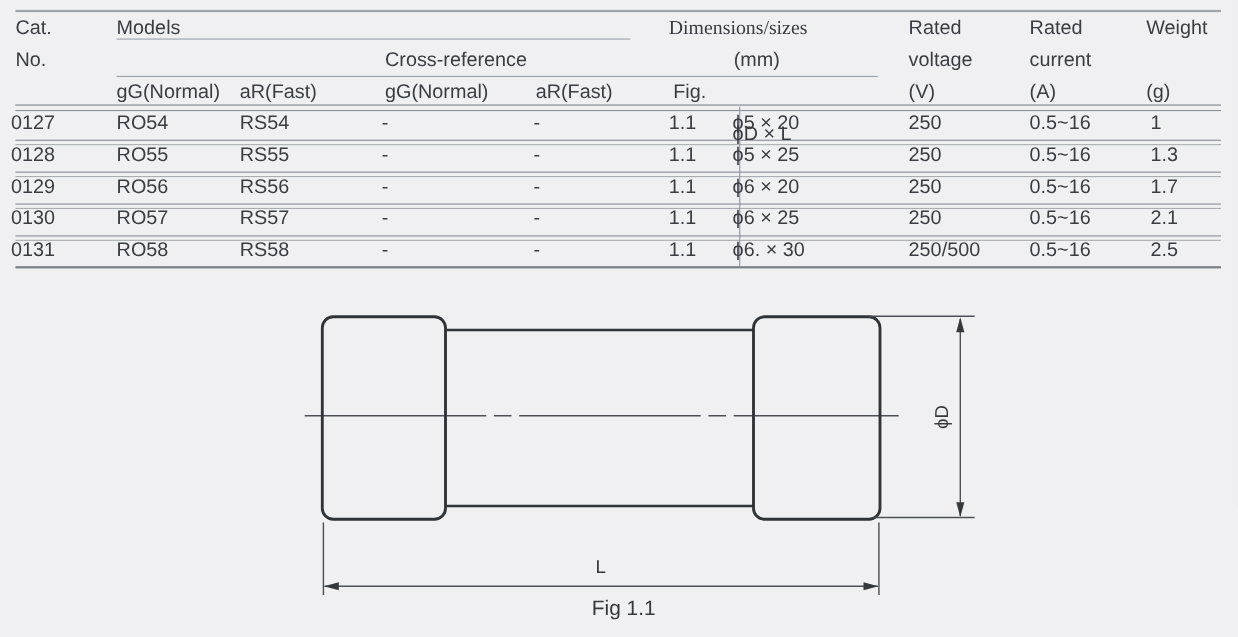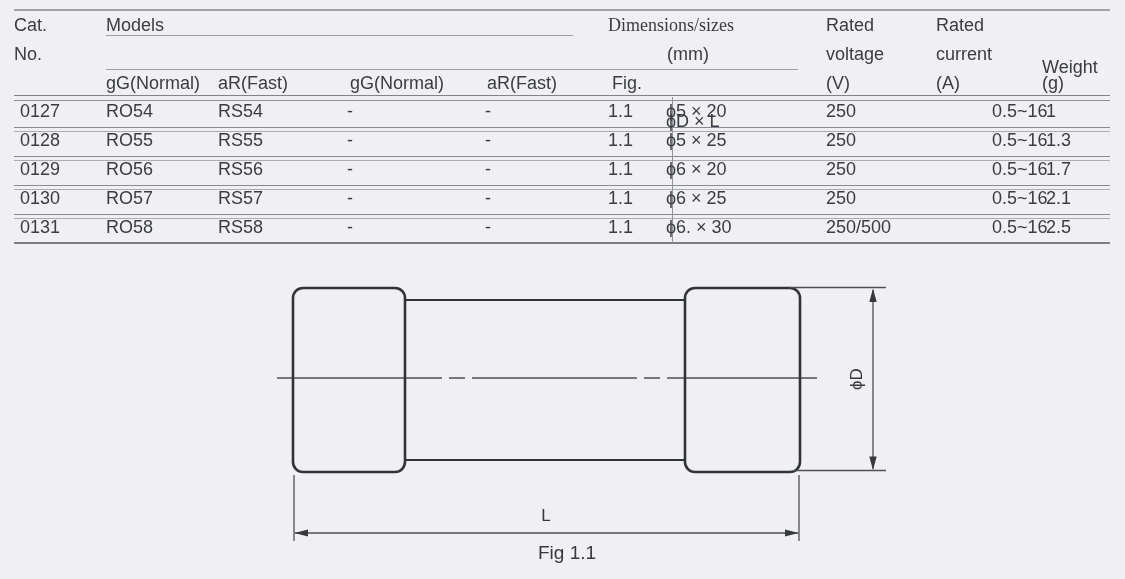--- a/index.html
+++ b/index.html
@@ -15,22 +15,22 @@
     color:#3a3d43;
   }
   
   .hline{position:absolute;background:#9aa0a8;}
   .dline{position:absolute;background:transparent;}
   .cell,.hcell{
     position:absolute;height:22px;line-height:22px;
     font-size:18px;white-space:nowrap;color:#393c42;
   }
   .row{position:absolute;left:0;top:0;width:1125px;height:22px;}
-  .c0{left:20px}.c1{left:106px}.c2{left:218px}.c3{left:347px}.c4{left:485px}
-  .c5{left:608px}.c6{left:666px}.c7{left:826px}.c8{left:992px}.c9{left:1046px}
+  .c0{left:10px}.c1{left:106px}.c2{left:218px}.c3{left:347px}.c4{left:485px}
+  .c5{left:608px}.c6{left:666px}.c7{left:826px}.c8{left:936px}.c9{left:1046px}
   .r0{top:100px}.r1{top:129px}.r2{top:158px}.r3{top:187px}.r4{top:216px}
   
   .fig-svg{position:absolute;left:0;top:0;width:1125px;height:579px;}
 </style>
 </head>
 <body>
 
 <div class="screen">
 
   <div class="hline" style="left:14px;top:9px;width:1096px;height:2px;background:#a0a3aa;"></div>
@@ -40,29 +40,30 @@
   <div class="dline" style="left:14px;top:126.5px;width:1096px;height:3px;border-top:1.3px solid #878b93;border-bottom:1px solid #aaadb3;"></div>
   <div class="dline" style="left:14px;top:155.5px;width:1096px;height:3px;border-top:1.3px solid #878b93;border-bottom:1px solid #aaadb3;"></div>
   <div class="dline" style="left:14px;top:184.5px;width:1096px;height:3px;border-top:1.3px solid #878b93;border-bottom:1px solid #aaadb3;"></div>
   <div class="dline" style="left:14px;top:213.5px;width:1096px;height:3px;border-top:1.3px solid #878b93;border-bottom:1px solid #aaadb3;"></div>
   <div class="hline" style="left:14px;top:241.5px;width:1096px;height:2px;background:#7a7e86;"></div>
   <div class="hline" style="left:672px;top:97px;width:1.2px;height:146px;background:#9095a0;"></div>
 
   <div class="hcell" style="left:14px;top:14px;">Cat.</div>
   <div class="hcell" style="left:14px;top:43px;">No.</div>
   <div class="hcell" style="left:106px;top:14px;">Models</div>
+  <div class="hcell" style="left:350px;top:43px;">Cross-reference</div>
   <div class="hcell" style="left:608px;top:14px;font-family:Liberation Serif, serif;">Dimensions/sizes</div>
   <div class="hcell" style="left:632px;top:43px;margin-left:35px;">(mm)</div>
   <div class="hcell" style="left:826px;top:14px;">Rated</div>
   <div class="hcell" style="left:826px;top:43px;">voltage</div>
   <div class="hcell" style="left:826px;top:72px;">(V)</div>
   <div class="hcell" style="left:936px;top:14px;">Rated</div>
   <div class="hcell" style="left:936px;top:43px;">current</div>
   <div class="hcell" style="left:936px;top:72px;">(A)</div>
-  <div class="hcell" style="left:1042px;top:14px;margin-top:42px;">Weight</div>
+  <div class="hcell" style="left:1042px;top:14px;">Weight</div>
   <div class="hcell" style="left:1042px;top:72px;">(g)</div>
 
   <div class="hcell" style="left:106px;top:72px;">gG(Normal)</div>
   <div class="hcell" style="left:218px;top:72px;">aR(Fast)</div>
   <div class="hcell" style="left:350px;top:72px;">gG(Normal)</div>
   <div class="hcell" style="left:487px;top:72px;">aR(Fast)</div>
   <div class="hcell" style="left:612px;top:72px;">Fig.</div>
   <div class="hcell" style="left:666px;top:72px;margin-top:38px;">ϕD × L</div>
 
   <div class="row r0">

